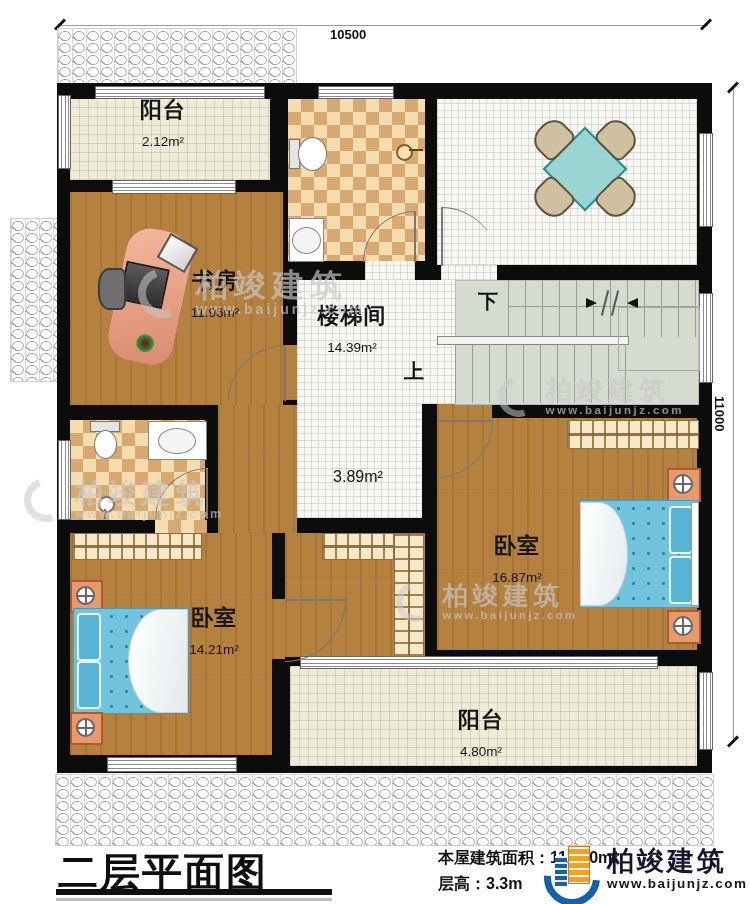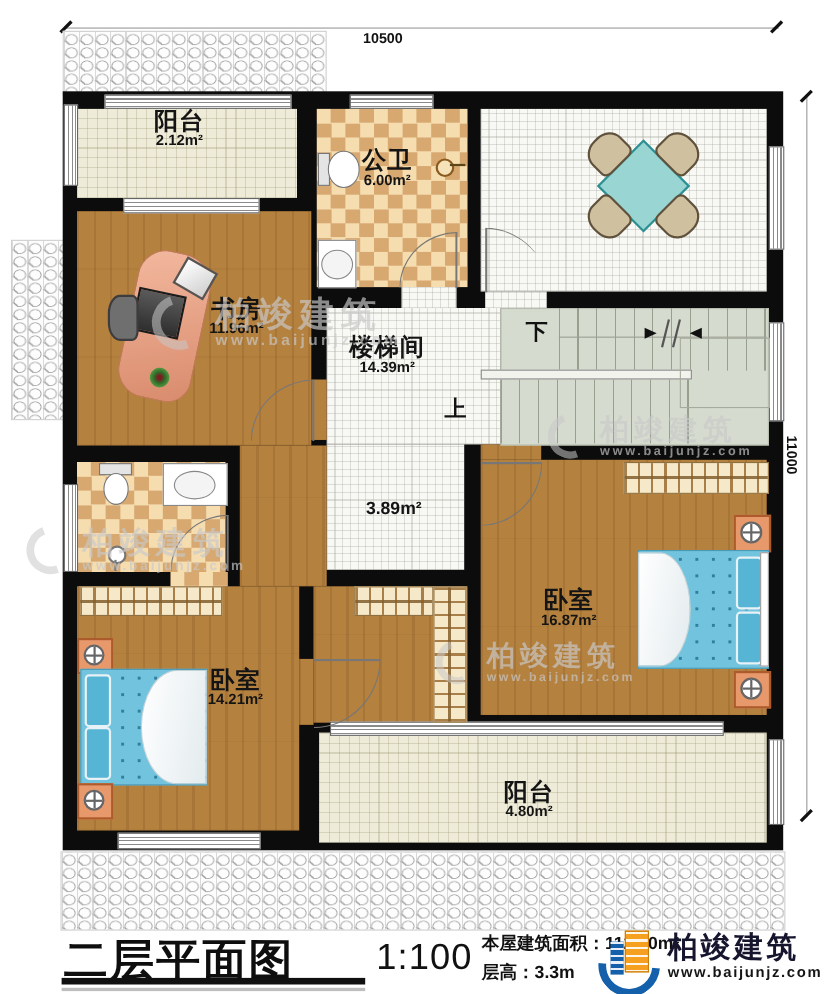--- a/index.html
+++ b/index.html
@@ -27,21 +27,21 @@
       radial-gradient(7px 6px at 0px 13px, rgba(0,0,0,0) 4.6px, #9a9a9a 5.2px, rgba(0,0,0,0) 6.2px),
       repeating-linear-gradient(90deg,rgba(150,150,150,.35) 0 1px,transparent 1px 14px);
     background-size:14px 12px,14px 12px,auto;}
   .window-h{position:absolute;background:#fff;border:1px solid #666;
     background-image:repeating-linear-gradient(to bottom,transparent 0 2.5px,#8a8a8a 2.5px 3.5px);}
   .window-v{position:absolute;background:#fff;border:1px solid #666;
     background-image:repeating-linear-gradient(to right,transparent 0 2.5px,#8a8a8a 2.5px 3.5px);}
   .door{position:absolute;background:transparent;}
   .room-label{position:absolute;text-align:center;color:#141414;z-index:30;}
   .rname{font-size:22px;font-weight:bold;line-height:20px;letter-spacing:1px;}
-  .rarea{font-size:13.5px;font-weight:bold;line-height:15px;}
+  .rarea{font-size:13.5px;font-weight:normal;line-height:15px;margin-top:14px;}
   .stairlabel{position:absolute;font-size:20px;font-weight:bold;color:#111;z-index:30;}
   .dimline{position:absolute;background:#999;}
   .tick{position:absolute;width:14px;height:3px;background:#111;transform:rotate(-45deg);}
   .dimtext{position:absolute;font-size:13px;font-weight:bold;color:#111;}
   .wm{position:absolute;display:flex;align-items:center;gap:8px;z-index:40;color:rgba(200,200,200,.68);pointer-events:none;}
   .wm-glyph{width:34px;height:34px;border:8px solid rgba(200,200,200,.55);border-radius:50%;
     border-top-color:transparent;border-right-color:transparent;transform:rotate(25deg);flex:0 0 auto;}
   .wm-cn{font-size:32px;font-weight:bold;letter-spacing:6px;line-height:32px;white-space:nowrap;}
   .wm-url{font-size:14px;font-weight:bold;letter-spacing:3px;line-height:16px;white-space:nowrap;}
   .toilet-bowl{position:absolute;background:#fff;border:1.5px solid #777;border-radius:50%;}
@@ -197,24 +197,20 @@
   <div class="pillow" style="left:77px;top:613px;width:20px;height:44px;"></div>
   <div class="pillow" style="left:77px;top:661px;width:20px;height:44px;"></div>
   <div class="ns" style="left:70px;top:712px;width:29px;height:29px;">
       <div class="lamp" style="left:4px;top:4px;width:15px;height:15px;"></div>
     </div>
 
   <div class="room-label" style="left:103px;top:100px;width:120px;">
     <div class="rname">阳台</div>
     <div class="rarea">2.12m²</div>
   </div>
-  <div class="room-label" style="left:292px;top:136px;width:120px;">
-    <div class="rname">公卫</div>
-    <div class="rarea">6.00m²</div>
-  </div>
   <div class="room-label" style="left:155px;top:271px;width:120px;">
     <div class="rname">书房</div>
     <div class="rarea">11.96m²</div>
   </div>
   <div class="room-label" style="left:292px;top:306px;width:120px;">
     <div class="rname">楼梯间</div>
     <div class="rarea">14.39m²</div>
   </div>
   <div class="room-label" style="left:298px;top:455px;width:120px;">
     <div class="rarea" style="font-size:16px;">3.89m²</div>
@@ -257,21 +253,20 @@
     <div class="wm-glyph"></div>
     <div>
         <div class="wm-cn">柏竣建筑</div>
          <div class="wm-url">www.baijunjz.com</div>
       </div>
   </div>
 
   <div class="footer-title" style="left:58px;top:845px;">二层平面图</div>
   <div class="footer-bar" style="left:56px;top:889px;width:276px;height:6px;background:#101010;"></div>
   <div class="footer-bar" style="left:56px;top:898px;width:276px;height:3px;background:#bdbdbd;"></div>
-  <div class="abs" style="left:342px;top:851px;font-size:33px;font-weight:400;color:#111;letter-spacing:1px;z-index:50;">1:100</div>
 
   <div class="abs" style="left:438px;top:848px;font-size:16px;font-weight:bold;color:#111;z-index:50;">
     <span>本屋建筑面积：</span><span>112.90m²</span>
   </div>
   <div class="abs" style="left:438px;top:874px;font-size:16px;font-weight:bold;color:#111;z-index:50;">
     <span>层高：</span><span>3.3m</span>
   </div>
 
   <div class="abs" style="left:543px;top:842px;width:58px;height:58px;z-index:50;">
     <div class="abs" style="left:1px;top:8px;width:42px;height:42px;border:7px solid #1460aa;border-radius:50%;border-top-color:transparent;border-right-color:transparent;transform:rotate(-40deg);"></div>

